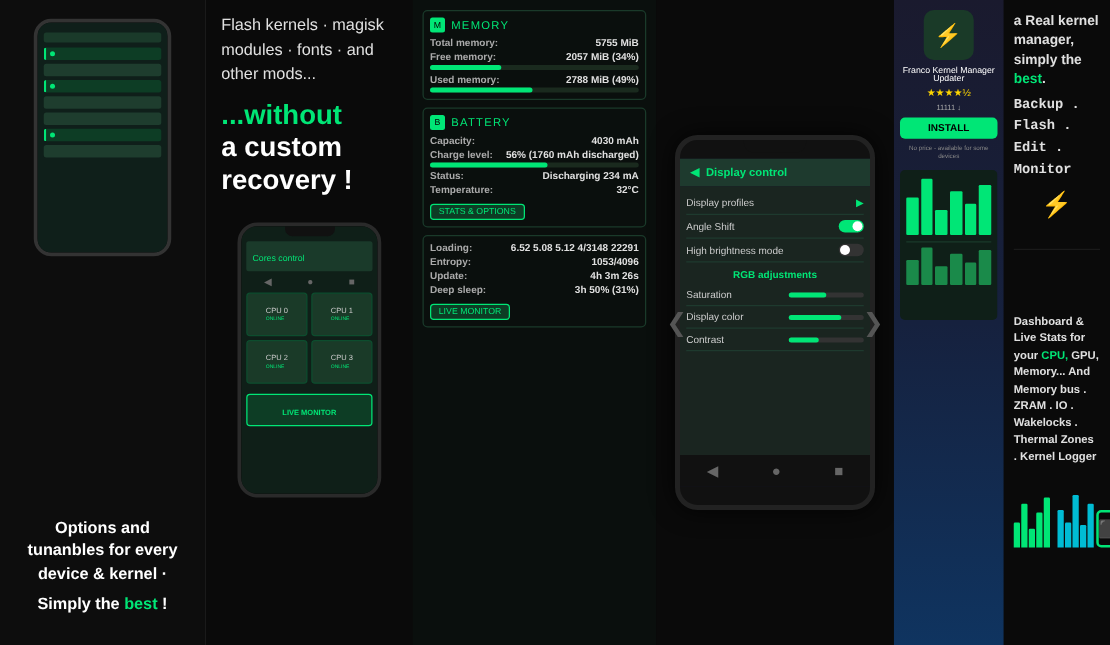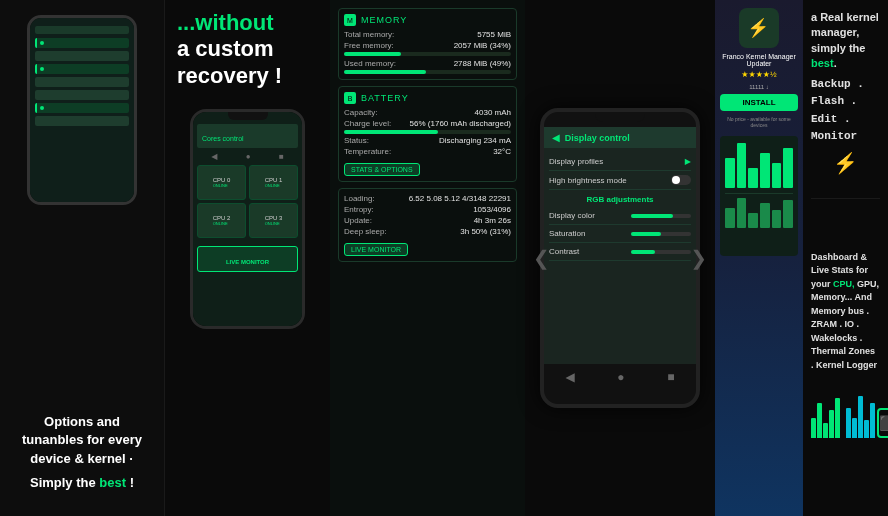--- a/index.html
+++ b/index.html
@@ -221,20 +221,21 @@
       color: #00e676;
       font-size: 9px;
       font-weight: normal;
       letter-spacing: 1px;
     }
 
     .stats-row {
       display: flex;
       justify-content: space-between;
       margin-bottom: 2px;
+      font-weight: bold;
     }
 
     .stats-label {
       color: #aaa;
       font-size: 8px;
     }
 
     .stats-value {
       color: #e0e0e0;
       font-size: 8px;
@@ -595,20 +596,21 @@
   </div>
   <div class="col1-text">
     <div class="main-text">Options and tunanbles for every device &amp; kernel ·</div>
     <div class="main-text">
       <span>Simply the </span><span class="highlight-text">best</span><span> !</span>
     </div>
   </div>
 </div>
 
 <div class="col2">
+  <div class="col2-top-text">Flash kernels · magisk modules · fonts · and other mods...</div>
   <div class="col2-main-title">
     <span class="without">...without</span><br>
     <span>a custom recovery !</span>
   </div>
   <div class="col2-phone-container">
     <div class="phone-mockup-medium">
       <div class="phone-notch"></div>
       <div class="phone-screen-medium">
 
         <div style="background:#1a3a2a; padding:3px 5px; margin-bottom:4px; border-radius:2px;">
@@ -743,36 +745,40 @@
       <div class="pls-header">
         <span class="pls-back">◀</span>
         <span class="pls-header-title">Display control</span>
       </div>
       <div class="pls-content">
         <div class="pls-row">
           <span class="pls-row-label">Display profiles</span>
           <span style="color:#00e676;font-size:8px;">▶</span>
         </div>
         <div class="pls-row">
+          <span class="pls-row-label">Angle Shift</span>
+          <div class="toggle"></div>
+        </div>
+        <div class="pls-row">
           <span class="pls-row-label">High brightness mode</span>
           <div class="toggle off"></div>
         </div>
         <div style="margin:5px 16px 3px;">
           <div style="color:#00e676;font-size:8px;font-weight:bold;margin-bottom:3px;">RGB adjustments</div>
+        </div>
+        <div class="pls-row">
+          <span class="pls-row-label">Saturation</span>
+          <div class="slider-bar">
+            <div class="slider-fill" style="width:50%;"></div>
+          </div>
         </div>
         <div class="pls-row">
           <span class="pls-row-label">Display color</span>
           <div class="slider-bar">
             <div class="slider-fill" style="width:70%;"></div>
-          </div>
-        </div>
-        <div class="pls-row">
-          <span class="pls-row-label">Saturation</span>
-          <div class="slider-bar">
-            <div class="slider-fill" style="width:50%;"></div>
           </div>
         </div>
         <div class="pls-row">
           <span class="pls-row-label">Contrast</span>
           <div class="slider-bar">
             <div class="slider-fill" style="width:40%;"></div>
           </div>
         </div>
       </div>
       <div class="pls-nav">

